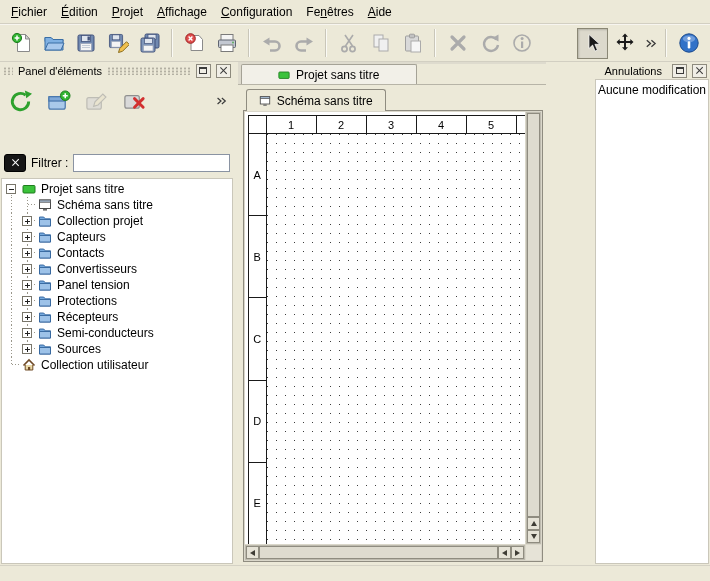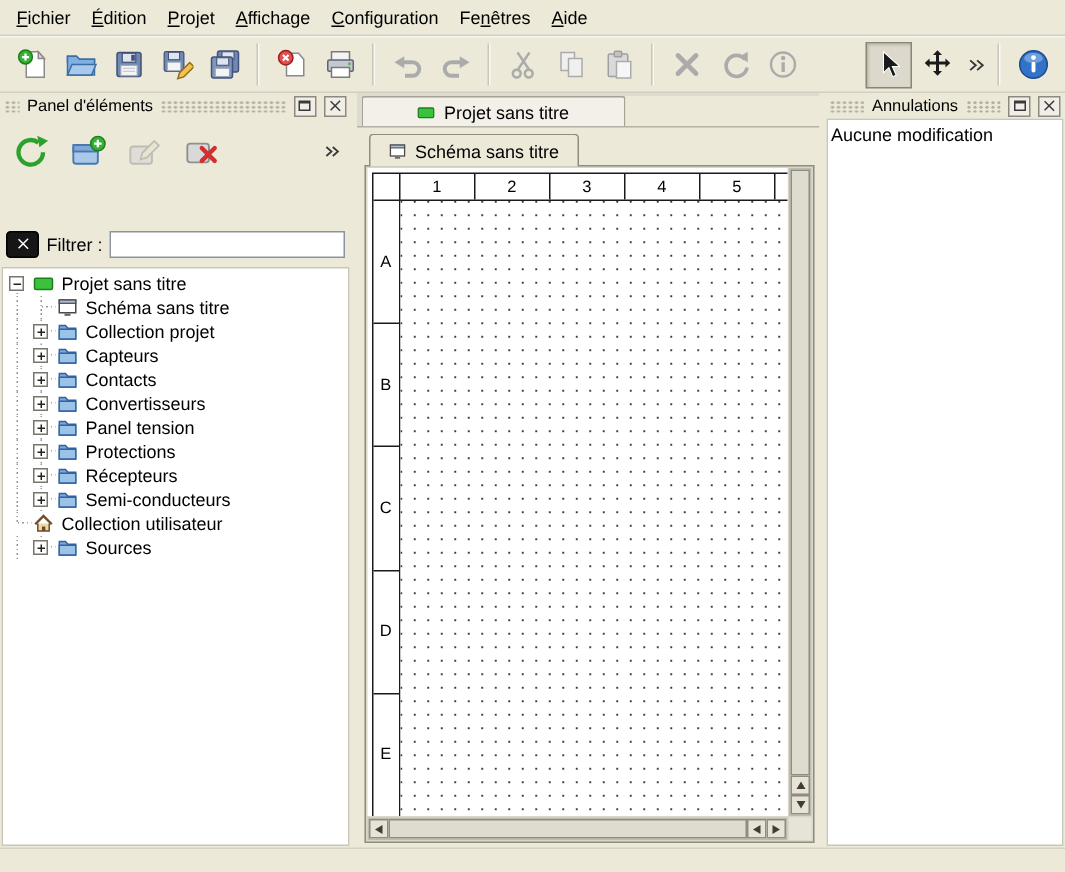--- a/index.html
+++ b/index.html
@@ -31,21 +31,21 @@
   .tb-icon { display:flex; }
   .tb-btn svg { width:22px; height:22px; display:block; }
   .tb-btn.small svg { width:13px; height:13px; }
 
   
   .main { flex:1; display:flex; min-height:0; }
   .splitter { flex:0 0 4px; }
 
   .dock { display:flex; flex-direction:column; min-height:0; }
   .dock-left  { flex:0 0 190px; }
-  .dock-right { flex:0 0 160px; }
+  .dock-right { flex:0 0 160px;align-items:flex-end; }
 
   .dock-titlebar { flex:0 0 17px; display:flex; align-items:center; gap:5px; padding:1px 3px; }
   .grip { height:8px; flex:0 0 10px;
           background-image:radial-gradient(circle,#b3b0a3 1px,transparent 1.2px);
           background-size:4px 3px; }
   .grip.grow { flex:1; }
   .dock-title-text { font-size:11px; white-space:nowrap; }
   .dock-btn { flex:0 0 15px; height:14px; border:1px solid #8d8a7d; background:#f0eee6; padding:0;
               display:flex; align-items:center; justify-content:center; }
   .float-glyph { width:8px; height:7px; border:1px solid #3a3a3a; border-top-width:2px; }
@@ -530,42 +530,42 @@
             </span>
             <span class="icon-cell">
               <svg viewBox="0 0 14 14">
                 <path d="M1.5 3h4.2l1.6 1.8h5.2V12H1.5z" fill="#76a9dd" stroke="#31639c" stroke-width="0.9"></path>
                 <path d="M1.5 5.5h11V12h-11z" fill="#9dc2e8" stroke="#31639c" stroke-width="0.9"></path>
               </svg>
             </span>
             <span class="tree-label">Semi-conducteurs</span>
           </div>
           <div class="tree-row">
+            <span class="cell v"></span>
+            <span class="cell v h vtop">
+              <span class="expander plus"></span>
+            </span>
+            <span class="icon-cell">
+              <svg viewBox="0 0 14 14">
+                <path d="M1.5 3h4.2l1.6 1.8h5.2V12H1.5z" fill="#76a9dd" stroke="#31639c" stroke-width="0.9"></path>
+                <path d="M1.5 5.5h11V12h-11z" fill="#9dc2e8" stroke="#31639c" stroke-width="0.9"></path>
+              </svg>
+            </span>
+            <span class="tree-label">Sources</span>
+          </div>
+          <div class="tree-row">
             <span class="cell v vtop h"></span>
             <span class="icon-cell">
               <svg viewBox="0 0 14 14">
                 <path d="M1.5 7.5L7 2l5.5 5.5" fill="none" stroke="#6f4a26" stroke-width="1.6"></path>
                 <path d="M3.2 7v5h7.6V7" fill="#ead9a8" stroke="#6f4a26" stroke-width="1"></path>
                 <rect x="6" y="9" width="2.2" height="3" fill="#6f4a26"></rect>
               </svg>
             </span>
             <span class="tree-label">Collection utilisateur</span>
-          </div>
-          <div class="tree-row">
-            <span class="cell v"></span>
-            <span class="cell v h vtop">
-              <span class="expander plus"></span>
-            </span>
-            <span class="icon-cell">
-              <svg viewBox="0 0 14 14">
-                <path d="M1.5 3h4.2l1.6 1.8h5.2V12H1.5z" fill="#76a9dd" stroke="#31639c" stroke-width="0.9"></path>
-                <path d="M1.5 5.5h11V12h-11z" fill="#9dc2e8" stroke="#31639c" stroke-width="0.9"></path>
-              </svg>
-            </span>
-            <span class="tree-label">Sources</span>
           </div>
         </div>
     </aside>
 
     <div class="splitter"></div>
 
     <section class="mdi">
       <div class="project-tabbar">
         <div class="project-tab">
           <span class="tab-icon" id="project-tab-icon">

